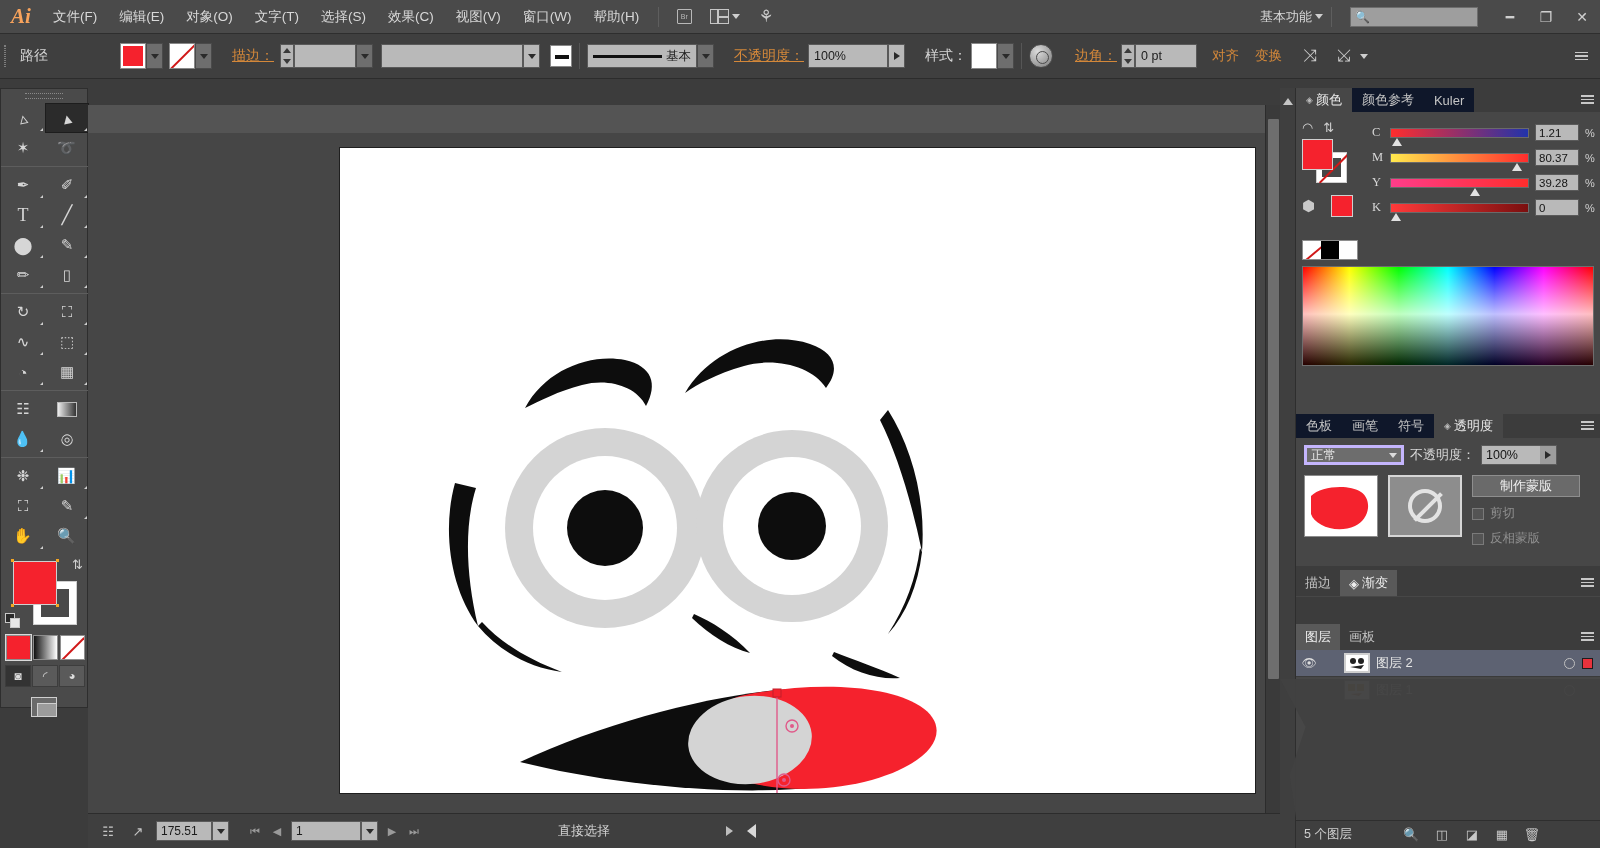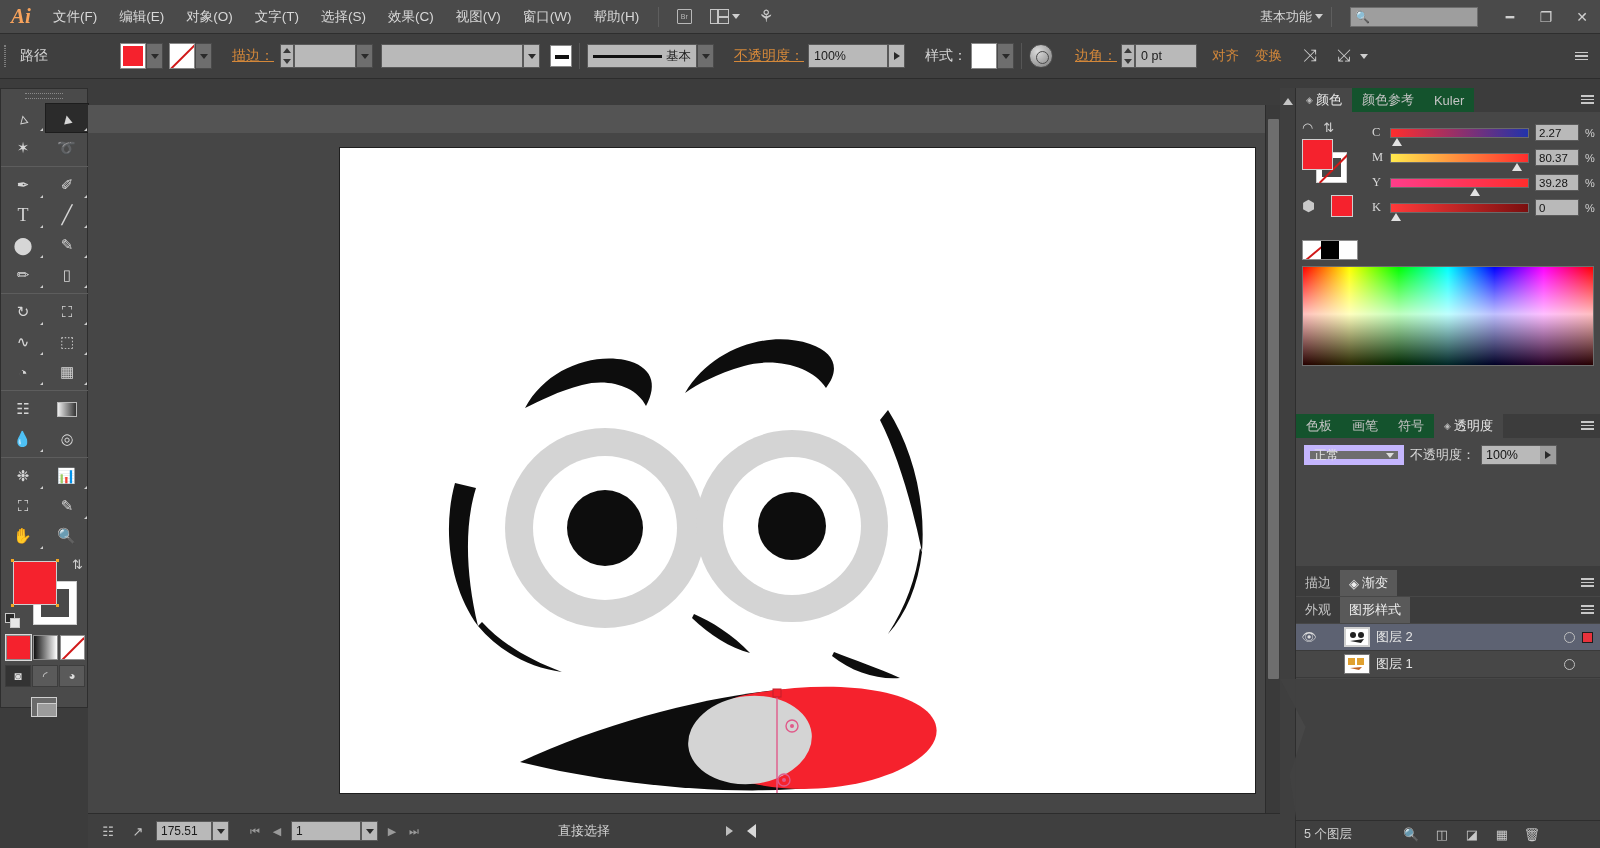--- a/index.html
+++ b/index.html
@@ -222,21 +222,21 @@
   .dock-collapse {
     position:absolute; left:0; top:0; width:16px; height:760px; background:#3f3f3f;
     border-right:1px solid #2e2e2e;
   }
   .dc-arrow { margin: 10px auto 0; width:0;height:0;border-left:5px solid transparent;
     border-right:5px solid transparent;border-bottom:7px solid #c6c6c6;}
   .panel { position:absolute; left:16px; width:304px; background:#474747; }
   .ptabs { display:flex; align-items:center; height:24px; background:#3c3c3c; position:relative; }
   .ptab {
     height:24px; padding:0 10px; display:flex; align-items:center; gap:3px;
-    color:#c4c4c4; font-size:13px; background:#14532d;
+    color:#c4c4c4; font-size:13px; background:#0f172a;
   }
   .ptab.active { background:#474747; color:#eaeaea; }
   .ptab .dbl { font-size:9px; color:#bcbcbc; }
   .ptabs .pmenu { position:absolute; right:6px; top:7px; }
 
   
   .colorbody { padding:8px 6px 6px 6px; display:flex; gap:8px; }
   .cp-left { width:62px; position:relative; }
   .cp-topicons { display:flex; gap:10px; margin-bottom:4px; }
   .cp-fs { position:relative; width:54px; height:46px; }
@@ -269,21 +269,21 @@
   .cp-spectrum {
     margin: 6px 6px 8px 6px; height:100px; border:1px solid #6e6e6e;
     background:
       linear-gradient(to bottom, rgba(255,255,255,0) 0%, rgba(255,255,255,0.75) 48%, rgba(0,0,0,0.85) 100%),
       linear-gradient(to right, #ff0000 0%, #ffff00 16%, #00ff00 33%, #00ffff 50%, #0000ff 66%, #ff00ff 83%, #ff0000 100%);
   }
 
   
   .tp-body { padding:7px 8px 8px 8px; }
   .tp-row1 { display:flex; align-items:center; gap:6px; }
-  .tp-mode { width:100px; height:20px; background:#6d6d6d; border:6px solid #c4b5fd;
+  .tp-mode { width:100px; height:20px; background:#6d6d6d; border:3px solid #c4b5fd;
     color:#e2e2e2; font-size:12.5px; display:flex; align-items:center; justify-content:space-between; padding:0 4px;}
   .tp-label { color:#d8d8d8; font-size:13px; }
   .tp-op { width:76px; height:20px; background:#b9b9b9; border:1px solid #5a5a5a;
     display:flex; align-items:center; justify-content:space-between; padding-left:4px; color:#141414; font-size:12.5px;}
   .tp-op .ar { width:16px; height:18px; background:#9d9d9d; display:flex;align-items:center;justify-content:center;}
   .tp-row2 { display:flex; gap:10px; margin-top:10px; align-items:flex-start; }
   .tp-thumb { width:74px; height:62px; background:#fff; border:1px solid #8b8b8b; position:relative; overflow:hidden;}
   .tp-mask { width:74px; height:62px; background:#8d8d8d; border:2px solid #d6d6d6;
     display:flex; align-items:center; justify-content:center;}
   .no-sign { width:34px;height:34px;border:4px solid #e3e3e3;border-radius:50%; position:relative;}
@@ -678,21 +678,21 @@
             <span class="cp-cur"></span>
           </div>
         </div>
 
         <div class="cp-right">
           <div class="slider-row">
             <span class="sl-label">C</span>
             <span class="sl-track" style="background:linear-gradient(90deg,#ff2d2d,#2233aa)">
               <span class="sl-thumb" style="left:1%"></span>
             </span>
-            <span class="sl-val">2.27</span>
+            <span class="sl-val">1.21</span>
             <span class="sl-pct">%</span>
           </div>
           <div class="slider-row">
             <span class="sl-label">M</span>
             <span class="sl-track" style="background:linear-gradient(90deg,#ffe94d,#ff8a3d,#ff2d2d)">
               <span class="sl-thumb" style="left:88%"></span>
             </span>
             <span class="sl-val">80.37</span>
             <span class="sl-pct">%</span>
           </div>
@@ -756,57 +756,76 @@
           </div>
           <div class="tp-label">不透明度：</div>
           <div class="tp-op">
             <span>100%</span>
             <span class="ar">
                 <span class="arrow-r"></span>
               </span>
           </div>
         </div>
 
+        <div class="tp-row2">
+          <div class="tp-thumb">
+            <svg width="72" height="60" viewBox="0 0 72 60">
+              <path d="M6 20 C 16 10, 44 8, 56 16 C 68 24, 64 44, 50 50 C 32 58, 10 50, 6 38 Z" fill="#f5222d"></path>
+            </svg>
+          </div>
+          <div class="tp-mask">
+            <span class="no-sign"></span>
+          </div>
+          <div class="tp-right">
+            <div class="btn-mask">制作蒙版</div>
+            <div class="chk-row">
+              <span class="chk"></span>
+              <span>剪切</span>
+            </div>
+            <div class="chk-row">
+              <span class="chk"></span>
+              <span>反相蒙版</span>
+            </div>
+          </div>
+        </div>
       </div>
     </div>
 
     <div class="panel" style="top:482px; height:27px;">
       <div class="collapsed-bar">
         <div class="cb-tab">
             <span>描边</span>
           </div>
         <div class="cb-tab active">
           <span class="dbl">◈</span>
           <span>渐变</span>
         </div>
         <div class="panel-menu-icon pmenu">
             <i></i>
             <i></i>
             <i></i>
           </div>
       </div>
     </div>
 
-    <div class="panel" style="top:509px; height:27px;">
+
+    <div class="panel" style="top:536px; height:224px;">
       <div class="collapsed-bar">
+        <div class="cb-tab active">
+            <span>图层</span>
+          </div>
         <div class="cb-tab">
-            <span>外观</span>
-          </div>
-        <div class="cb-tab active">
-            <span>图形样式</span>
+            <span>画板</span>
           </div>
         <div class="panel-menu-icon pmenu">
             <i></i>
             <i></i>
             <i></i>
           </div>
       </div>
-    </div>
-
-    <div class="panel" style="top:536px; height:224px;">
 
       <div class="layers-body">
         <div class="layer-row selected">
           <span class="ly-eye">👁</span>
           <span class="ly-lock"></span>
           <span class="ly-thumb sel">
             <svg width="22" height="16" viewBox="0 0 22 16">
               <circle cx="7" cy="6" r="3" fill="#222"></circle>
                 <circle cx="15" cy="6" r="3" fill="#222"></circle>
               <path d="M4 12 L18 10 L15 14 Z" fill="#222"></path>

